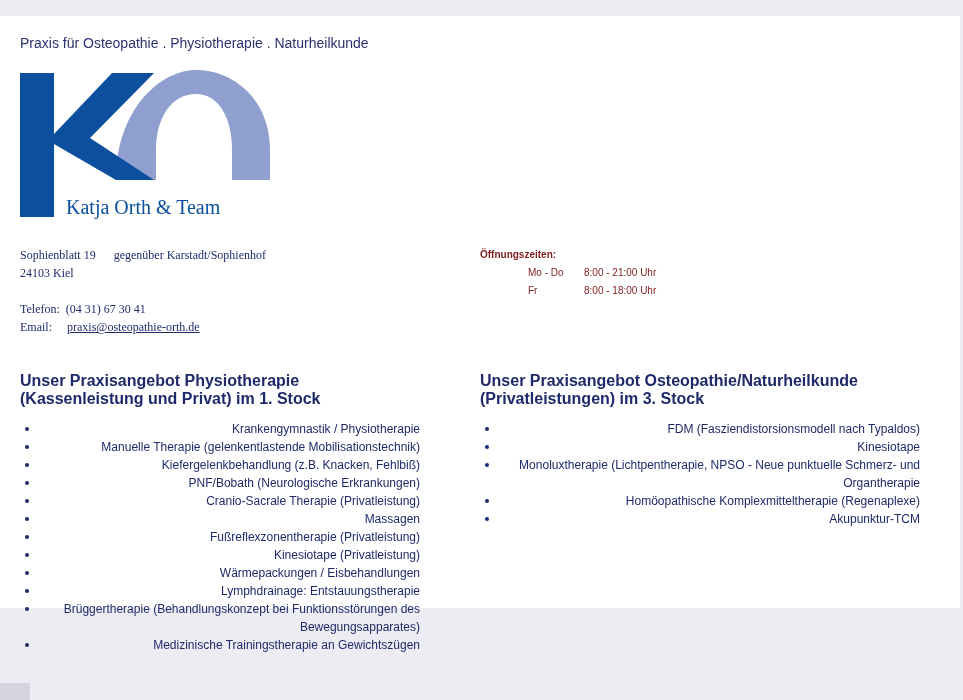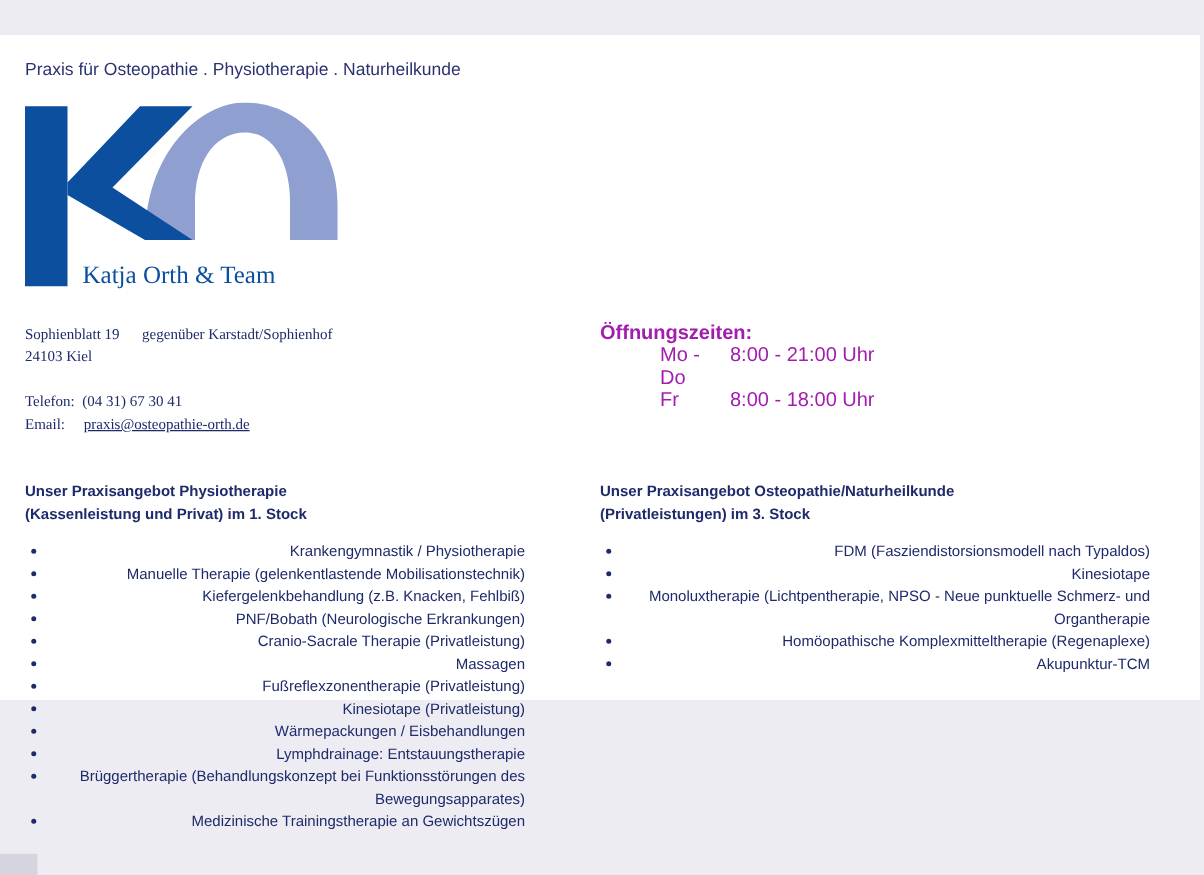--- a/index.html
+++ b/index.html
@@ -1,40 +1,40 @@
 <!DOCTYPE html>
 <html><head>
   <meta charset="utf-8">
   <style>
     * { box-sizing: border-box; margin: 0; padding: 0; }
     html, body { width: 963px; height: 700px; overflow: hidden; background: #ececf2; }
     body { font-family: "Liberation Sans", sans-serif; color: #2b3270; position: relative; }
     .topband { position: absolute; left: 0; top: 0; width: 963px; height: 16px; background: #ececf2; }
-    .page { position: absolute; left: 0; top: 28px; width: 960px; height: 532px; background: #ffffff; }
+    .page { position: absolute; left: 0; top: 16px; width: 960px; height: 592px; background: #ffffff; }
     .corner-block { position: absolute; left: 0; top: 683px; width: 30px; height: 17px; background: #d5d5e0; }
 
     .tagline { position: absolute; left: 20px; top: 19px; font-size: 14px; color: #2b3270; }
 
     .logo { position: absolute; left: 20px; top: 54px; width: 252px; height: 152px; text-align: center; }
     .logo svg { display: block; }
 
     .address { position: absolute; left: 20px; top: 230px; font-size: 12px; line-height: 18px; color: #1f2a6a; }
     .address .row { white-space: pre; font-family: Liberation Serif, serif; }
     .address .gap { height: 18px; }
     .address a { color: #1f2a6a; text-decoration: underline; }
 
-    .hours { position: absolute; left: 480px; top: 230px; font-size: 16px; line-height: 18px; color: #a21caf; }
+    .hours { position: absolute; left: 480px; top: 230px; font-size: 10px; line-height: 18px; color: #7f1d1d; }
     .hours .title { font-weight: bold; }
     .hours .hrow { display: flex; margin-left: 48px; }
     .hours .day { width: 56px; }
 
     .col { position: absolute; top: 356px; font-size: 12px; line-height: 18px; color: #1f2a6a; }
     .col.left { left: 20px; width: 400px; }
     .col.right { left: 480px; width: 440px; }
-    .col h3 { font-size: 12px; font-weight: bold; line-height: 18px; color: #1f2a6a; }
+    .col h3 { font-size: 16px; font-weight: bold; line-height: 18px; color: #1f2a6a; }
     .col ul { list-style: none; margin-top: 12px; }
     .col li { position: relative; padding-left: 20px; text-align: right; }
     .col li::before { content: ""; position: absolute; left: 5px; top: 7px; width: 4px; height: 4px; border-radius: 50%; background: #1f2a6a; }
   </style>
 </head>
 <body>
 
 <div class="topband"></div>
 
 <div class="page">

